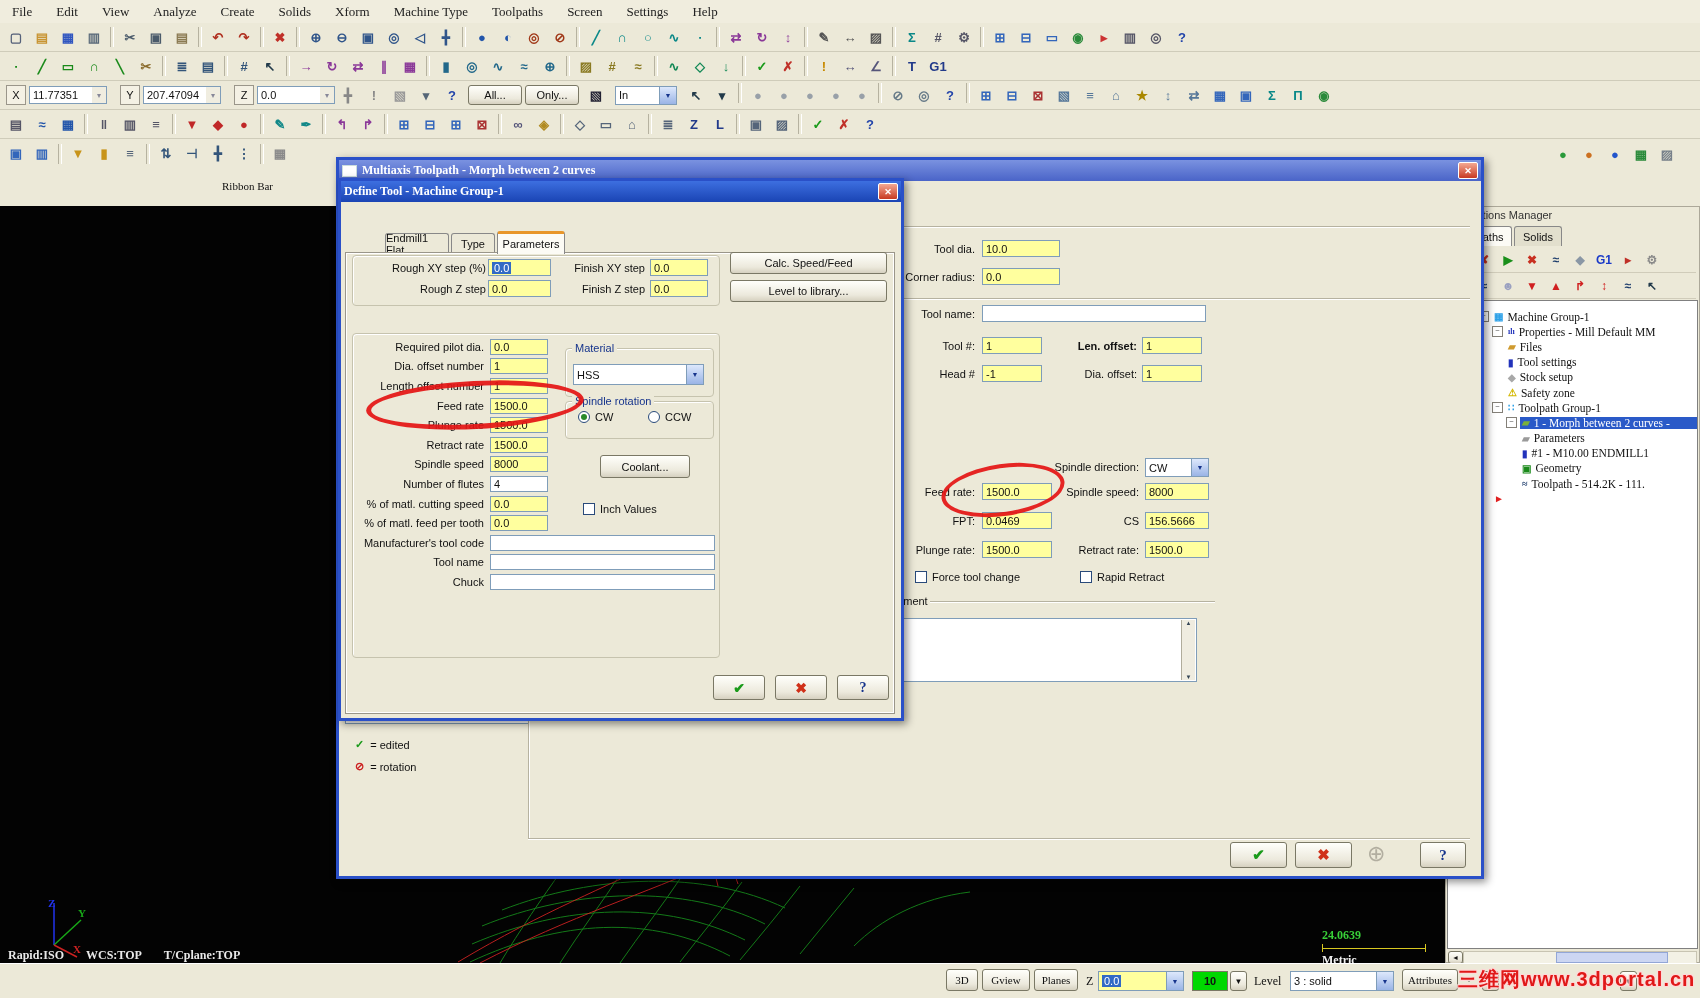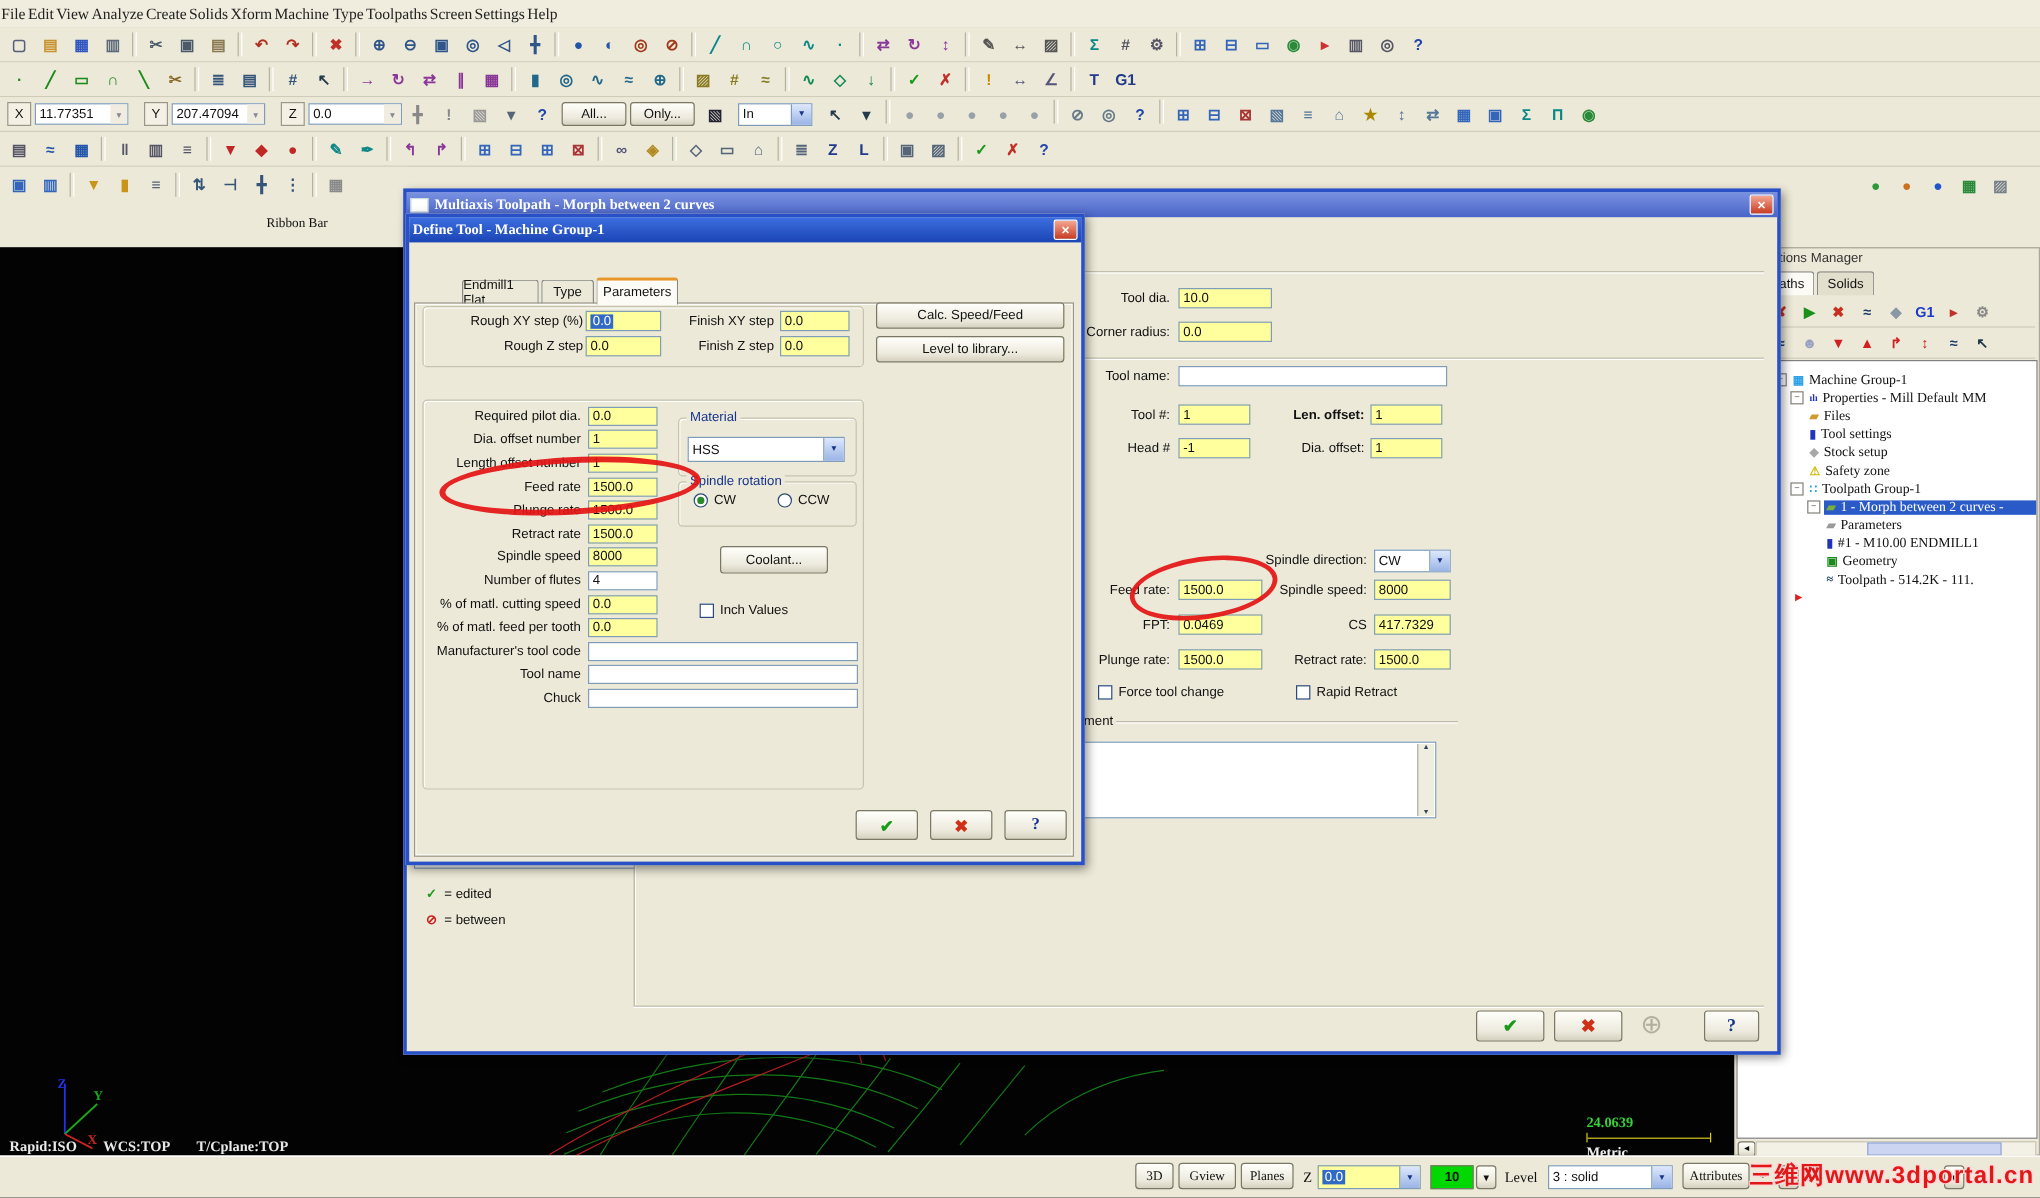--- a/index.html
+++ b/index.html
@@ -1,19 +1,19 @@
 <!DOCTYPE html>
 <html><head>
 <meta charset="utf-8">
 <style>
   html,body{margin:0;padding:0;width:1700px;height:998px;overflow:hidden;background:#000;}
   #root{position:relative;width:1700px;height:998px;background:#ece9d8;font-family:"Liberation Sans",sans-serif;font-size:11px;color:#111;}
   
   #menubar{position:absolute;left:0;top:0;width:1700px;height:23px;background:#f0edde;border-bottom:1px solid #d5d1bf;display:flex;align-items:center;}
-  .menu-item{padding:3px 1px;font:13px "Liberation Serif",serif;color:#222;}
+  .menu-item{padding:3px 12px;font:13px "Liberation Serif",serif;color:#222;}
   .tb{position:absolute;left:0;width:1700px;height:29px;background:#ece9d8;border-bottom:1px solid #cfccba;display:flex;align-items:center;padding-left:3px;box-sizing:border-box;}
   #tb1{top:23px}#tb2{top:52px}#tb3{top:81px}#tb4{top:110px}#tb5{top:139px;width:340px;border-bottom:none}
   .tbi{min-width:24px;height:22px;display:flex;align-items:center;justify-content:center;font-size:13px;font-weight:bold;border:1px solid transparent;cursor:default;}
   .tbsep{width:2px;height:20px;border-left:1px solid #b6b2a0;border-right:1px solid #fff;margin:0 3px;}
   #tb5r{position:absolute;left:1550px;top:142px;display:flex;}
   #ribbonband{position:absolute;left:0;top:168px;width:1700px;height:38px;background:#ece9d8;}
   #ribbon-label{position:absolute;left:222px;top:12px;font:11px "Liberation Serif",serif;}
   
   .axis-label{width:18px;height:18px;border:1px solid #9a968a;background:#f4f1e4;display:flex;align-items:center;justify-content:center;font-size:11px;margin:0 3px;}
   .coord-field{width:78px;height:18px;background:#fff;border:1px solid #7f9db9;display:flex;align-items:center;padding-left:3px;position:relative;box-sizing:border-box;}
@@ -526,21 +526,21 @@
           <span>CW</span>
           <span class="ca">▼</span>
         </div>
       <div class="lbl r" style="left:520px;top:305px;width:116px">Feed rate:</div>
       <div class="f fy" style="left:643px;top:302px;width:70px">1500.0</div>
       <div class="lbl r" style="left:660px;top:305px;width:140px">Spindle speed:</div>
       <div class="f fy" style="left:806px;top:302px;width:64px">8000</div>
       <div class="lbl r" style="left:520px;top:334px;width:116px">FPT:</div>
       <div class="f fy" style="left:643px;top:331px;width:70px">0.0469</div>
       <div class="lbl r" style="left:660px;top:334px;width:140px">CS</div>
-      <div class="f fy" style="left:806px;top:331px;width:64px">417.7329</div>
+      <div class="f fy" style="left:806px;top:331px;width:64px">156.5666</div>
       <div class="lbl r" style="left:520px;top:363px;width:116px">Plunge rate:</div>
       <div class="f fy" style="left:643px;top:360px;width:70px">1500.0</div>
       <div class="lbl r" style="left:660px;top:363px;width:140px">Retract rate:</div>
       <div class="f fy" style="left:806px;top:360px;width:64px">1500.0</div>
       <div style="position:absolute;left:576px;top:390px;display:flex;align-items:center">
           <span class="cb"></span>
           <span class="lbl" style="position:static;margin-left:5px">Force tool change</span>
         </div>
       <div style="position:absolute;left:741px;top:390px;display:flex;align-items:center">
           <span class="cb"></span>
@@ -554,21 +554,21 @@
             <div>▼</div>
           </span>
         </div>
       <div class="f fw" style="left:6px;top:507px;width:185px;height:36px"></div>
       <div style="position:absolute;left:16px;top:557px;display:flex;align-items:center">
           <span style="color:#1a9a1a;font-weight:bold;margin-right:6px">✓</span>
           <span>= edited</span>
         </div>
       <div style="position:absolute;left:16px;top:579px;display:flex;align-items:center">
           <span style="color:#cc2222;font-weight:bold;margin-right:6px">⊘</span>
-          <span>= between</span>
+          <span>= rotation</span>
         </div>
       <div class="vline" style="left:189px;top:534px;height:123px"></div>
       <div class="hline" style="left:189px;top:657px;width:942px"></div>
       <div class="xp-btn" style="position:absolute;left:891px;top:661px;width:57px;height:26px">
           <span style="color:#1a9a1a;font-size:15px;font-weight:bold">✔</span>
         </div>
       <div class="xp-btn" style="position:absolute;left:956px;top:661px;width:57px;height:26px">
           <span style="color:#d03018;font-size:15px;font-weight:bold">✖</span>
         </div>
       <div style="position:absolute;left:1028px;top:660px;font-size:22px;color:#b2aea0">⊕</div>

